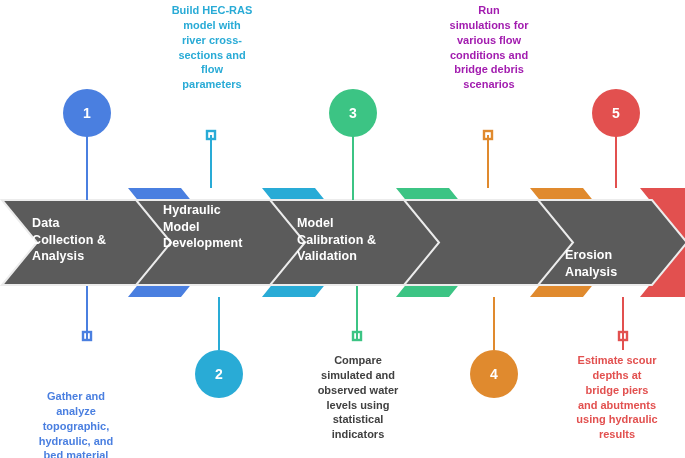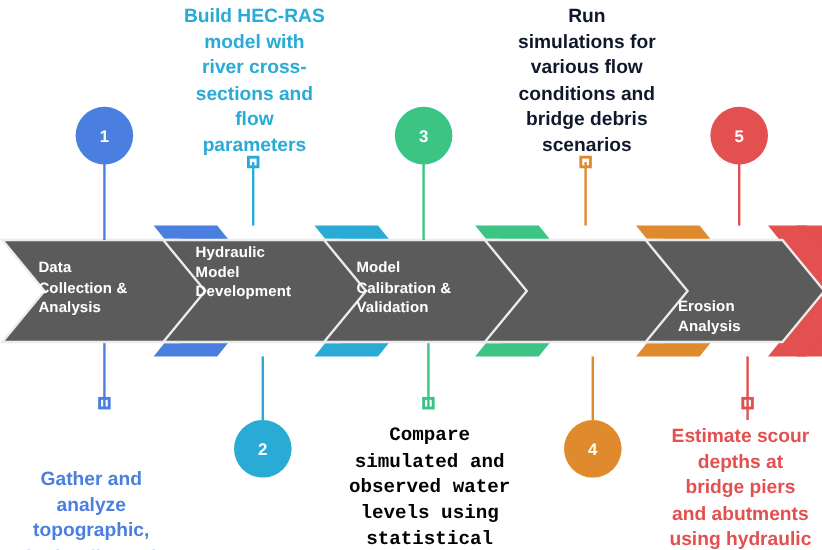--- a/index.html
+++ b/index.html
@@ -53,21 +53,21 @@
     justify-content: center;
     color: #ffffff;
     font-size: 14px;
     font-weight: bold;
     box-sizing: border-box;
   }
 
   
   .desc {
     position: absolute;
-    font-size: 16px;
+    font-size: 11px;
     font-weight: bold;
     line-height: 1.35;
     text-align: center;
     white-space: pre-line;
   }
   .desc-top { }
   .desc-bottom { }
 </style>
 </head>
 <body>
@@ -162,28 +162,28 @@
 bed material
 data</div>
 
   <div class="desc desc-top" style="left:137px; top:3px; width:150px; color:#29abd6;">Build HEC-RAS
 model with
 river cross-
 sections and
 flow
 parameters</div>
 
-  <div class="desc desc-bottom" style="left:282px; top:353px; width:152px; color:#000000;font-family:Liberation Mono, monospace;">Compare
+  <div class="desc desc-bottom" style="left:282px; top:353px; width:152px; color:#404040;">Compare
 simulated and
 observed water
 levels using
 statistical
 indicators</div>
 
-  <div class="desc desc-top" style="left:406px; top:3px; width:166px; color:#0f172a;">Run
+  <div class="desc desc-top" style="left:406px; top:3px; width:166px; color:#a21caf;">Run
 simulations for
 various flow
 conditions and
 bridge debris
 scenarios</div>
 
   <div class="desc desc-bottom" style="left:547px; top:353px; width:140px; color:#e2504f;">Estimate scour
 depths at
 bridge piers
 and abutments

